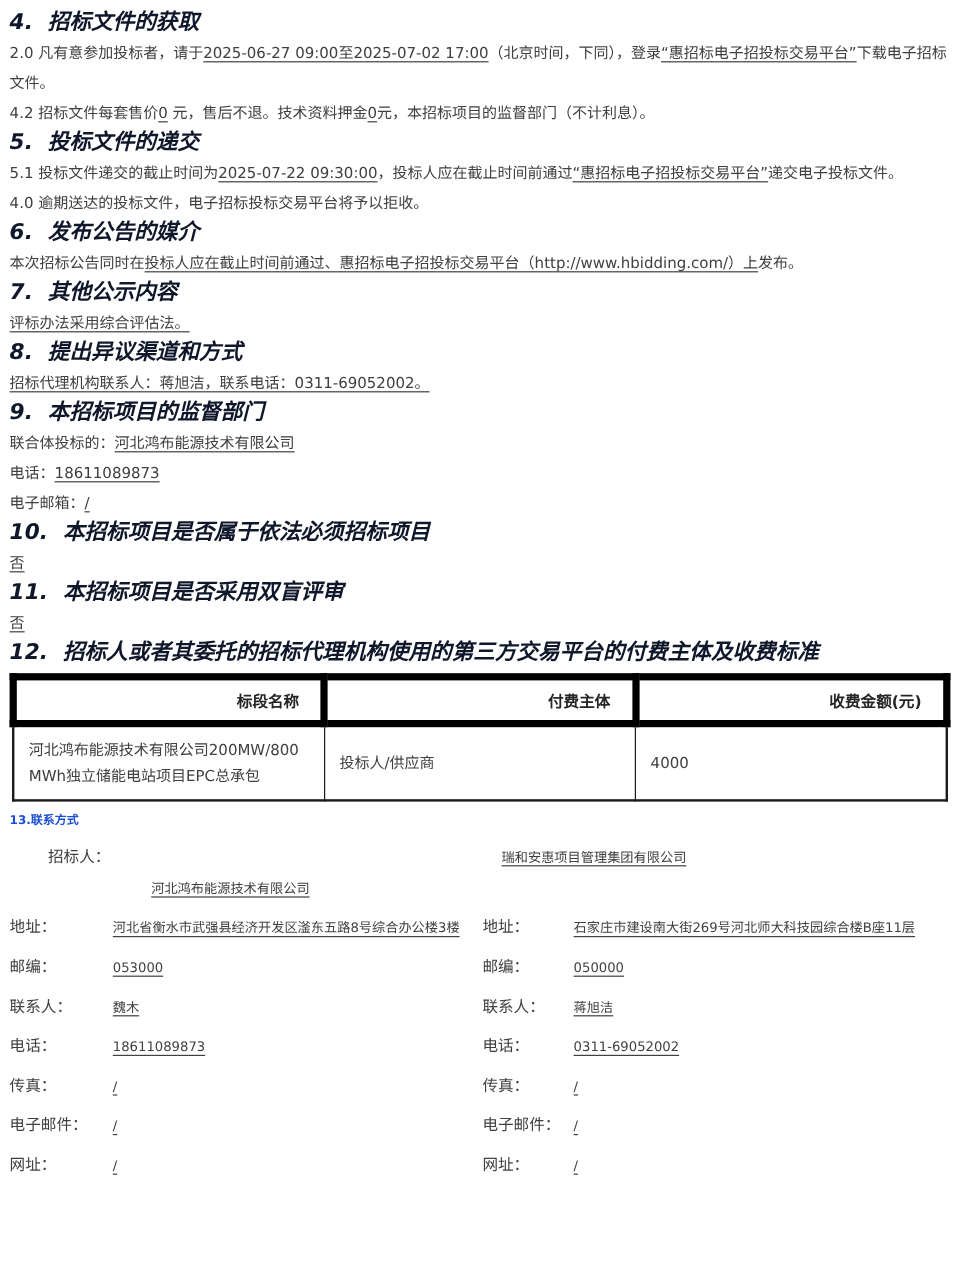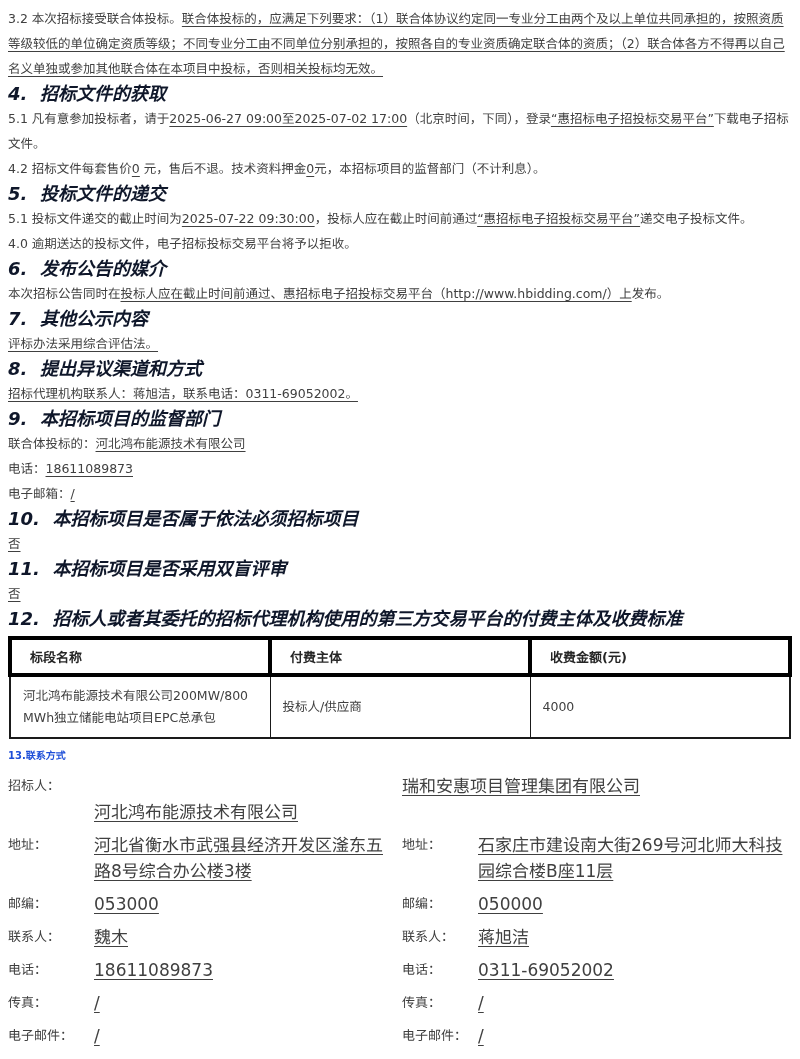--- a/index.html
+++ b/index.html
@@ -7,49 +7,48 @@
   .page { width:800px; min-height:1059px; box-sizing:border-box; padding:6px 8px 0 8px; background:#fff; }
 
   
   .line { margin:0; font-size:12.5px; line-height:25px; white-space:pre-wrap; word-break:break-all; }
   .line.heading { font-weight:bold; color:#0f172a; font-size:18px; line-height:25px;font-style:italic; }
   .u { text-decoration:underline; text-underline-offset:3px; text-decoration-thickness:1px; }
 
   
   .fee-table-wrap { margin:5px 0 4px 0; }
   table.fee { width:100%; border-collapse:collapse; border:2px solid #1a1a1a; table-layout:fixed; }
-  table.fee th { border:4px solid #000000; font-size:13px; font-weight:bold; color:#262626;
-                 text-align:left; padding:7px 18px; }
+  table.fee th { border:6px solid #000000; font-size:13px; font-weight:bold; color:#262626;
+                 text-align:right; padding:7px 18px; }
   table.fee td { border:1px solid #1a1a1a; font-size:12.5px; color:#404040; text-align:left;
                  padding:8px 12px; vertical-align:middle; line-height:22px; height:40px; word-break:break-all; }
 
   
   .contact-heading { font-weight:bold; color:#1d4ed8; font-size:10px; line-height:26px; margin:2px 0 4px 0; }
   .c-row { display:flex; align-items:flex-start; padding-bottom:7px; min-height:26px; }
   .c-half { width:50%; display:flex; align-items:flex-start; box-sizing:border-box; }
   .c-half.right { padding-left:2px; }
   .c-label { font-size:13px; color:#404040; line-height:26px; flex:0 0 auto; word-break:break-all; }
   .c-half.left  .c-label { width:86px; }
   .c-half.right .c-label { width:76px; }
-  .c-value { font-size:17px; color:#404040; line-height:26px; text-decoration:underline;
+  .c-value { font-size:11px; color:#404040; line-height:26px; text-decoration:underline;
              text-underline-offset:3px; word-break:break-all; }
   .c-half.left  .c-value { max-width:294px; }
   .c-half.right .c-value { max-width:306px; }
-  .c-half.stack { display:block; }
+  .c-half.stack { display:block;margin-left:32px; }
   .c-half.stack .c-value { margin-left:86px; }
 </style>
 </head>
 <body>
 
 <div class="page">
 
   <section id="doc-body">
-      <p class="line body"><span>3.2 本次招标接受联合体投标。</span><span class="u">联合体投标的，应满足下列要求：（1）联合体协议约定同一专业分工由两个及以上单位共同承担的，按照资质等级较低的单位确定资质等级；不同专业分工由不同单位分别承担的，按照各自的专业资质确定联合体的资质；（2）联合体各方不得再以自己名义单独或参加其他联合体在本项目中投标，否则相关投标均无效。</span></p>
       <p class="line heading"><span>4.  招标文件的获取</span></p>
-      <p class="line body"><span>5.1 凡有意参加投标者，请于</span><span class="u">2025-06-27 09:00至2025-07-02 17:00</span><span>（北京时间，下同），登录</span><span class="u">“惠招标电子招投标交易平台”</span><span>下载电子招标文件。</span></p>
+      <p class="line body"><span>2.0 凡有意参加投标者，请于</span><span class="u">2025-06-27 09:00至2025-07-02 17:00</span><span>（北京时间，下同），登录</span><span class="u">“惠招标电子招投标交易平台”</span><span>下载电子招标文件。</span></p>
       <p class="line body"><span>4.2 招标文件每套售价</span><span class="u">0</span><span> 元，售后不退。技术资料押金</span><span class="u">0</span><span>元，本招标项目的监督部门（不计利息）。</span></p>
       <p class="line heading"><span>5.  投标文件的递交</span></p>
       <p class="line body"><span>5.1 投标文件递交的截止时间为</span><span class="u">2025-07-22 09:30:00</span><span>，投标人应在截止时间前通过</span><span class="u">“惠招标电子招投标交易平台”</span><span>递交电子投标文件。</span></p>
       <p class="line body"><span>4.0 逾期送达的投标文件，电子招标投标交易平台将予以拒收。</span></p>
       <p class="line heading"><span>6.  发布公告的媒介</span></p>
       <p class="line body"><span>本次招标公告同时在</span><span class="u">投标人应在截止时间前通过、惠招标电子招投标交易平台（http://www.hbidding.com/）上</span><span>发布。</span></p>
       <p class="line heading"><span>7.  其他公示内容</span></p>
       <p class="line body"><span class="u">评标办法采用综合评估法。</span></p>
       <p class="line heading"><span>8.  提出异议渠道和方式</span></p>
       <p class="line body"><span class="u">招标代理机构联系人：蒋旭洁，联系电话：0311-69052002。</span></p>

